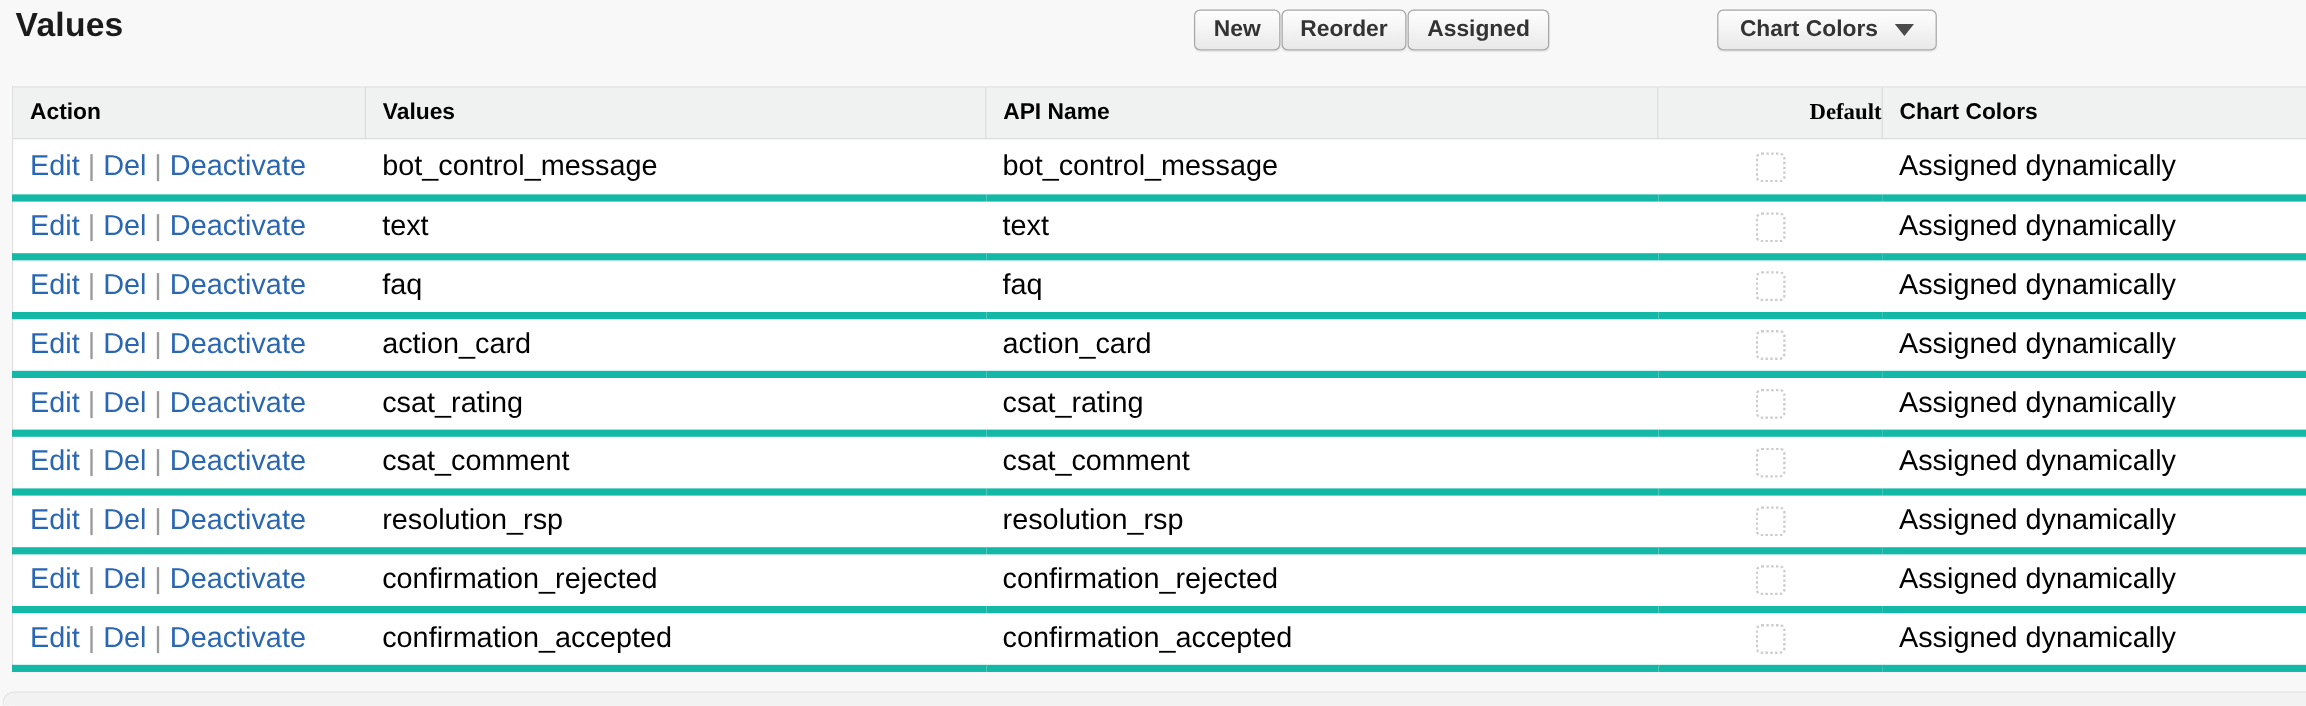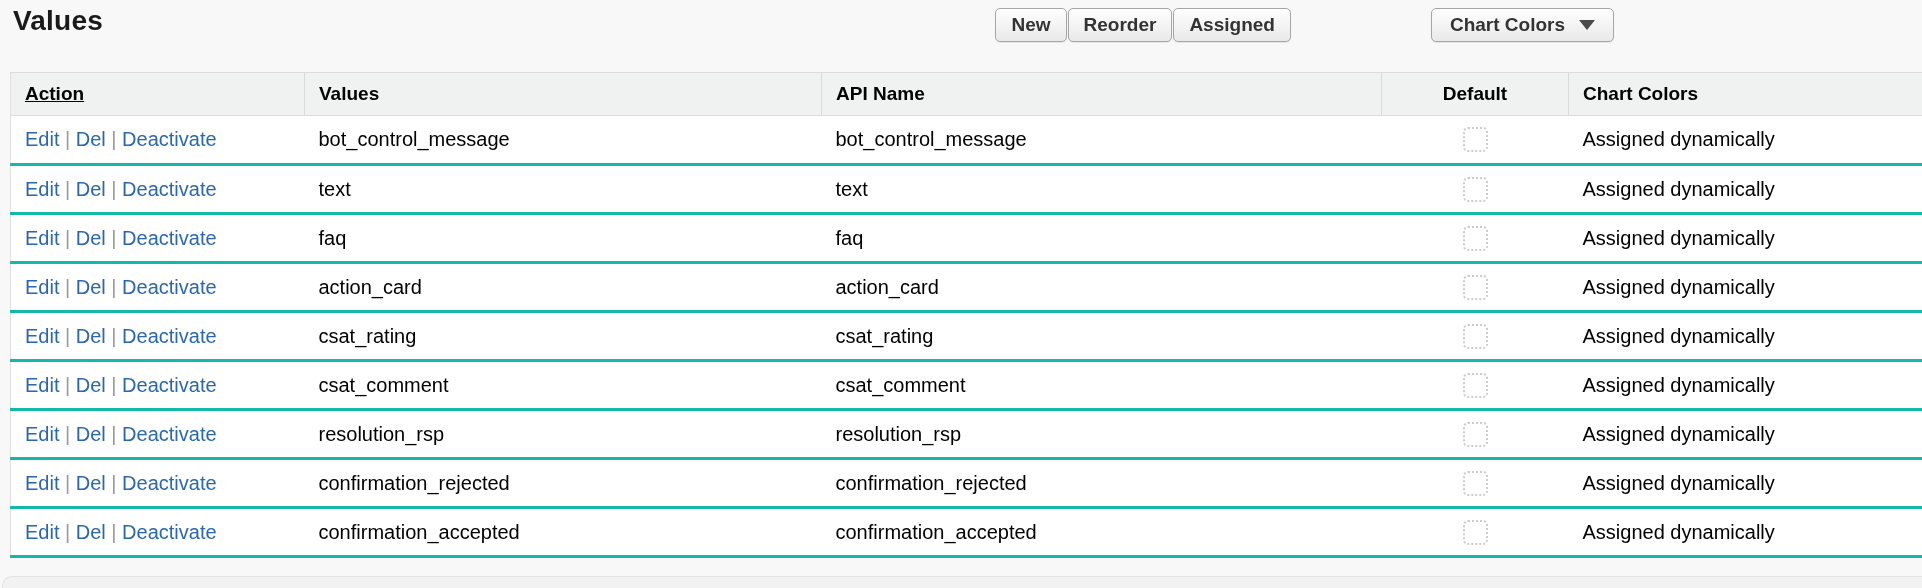--- a/index.html
+++ b/index.html
@@ -56,30 +56,30 @@
   .values-table th {
     height: 43px;
     background: #f0f2f1;
     border-bottom: 1px solid #dcdedd;
     border-right: 1px solid #d9dbda;
     font-size: 19px; font-weight: bold; color: #000;
     text-align: left;
     padding-left: 14px;
   }
   .values-table th:last-child { border-right: none; }
-  .values-table th.col-default { text-align: center; padding-left: 0; }
+  .values-table th.col-default { text-align: right; padding-left: 0; font-family: Liberation Serif, serif; }
   .values-table td {
     height: 49px;
-    border-bottom: 3px solid #14b8a6;
-    font-size: 20px; color: #000;
+    border-bottom: 6px solid #14b8a6;
+    font-size: 24px; color: #000;
     padding-left: 14px;
     white-space: nowrap; overflow: hidden;
   }
   .values-table td.default-cell { text-align: center; padding-left: 0; }
-  .col-action  { width: 294px; text-decoration: underline; }
+  .col-action  { width: 294px; }
   .col-values  { width: 517px; }
   .col-api     { width: 560px; margin-left: 20px; }
   .col-default { width: 187px; }
   .lnk {
     color: #2a67b2;
     text-decoration: none;
     cursor: pointer;
   }
   .sep { color: #9a9a9a; }
   .checkbox {

